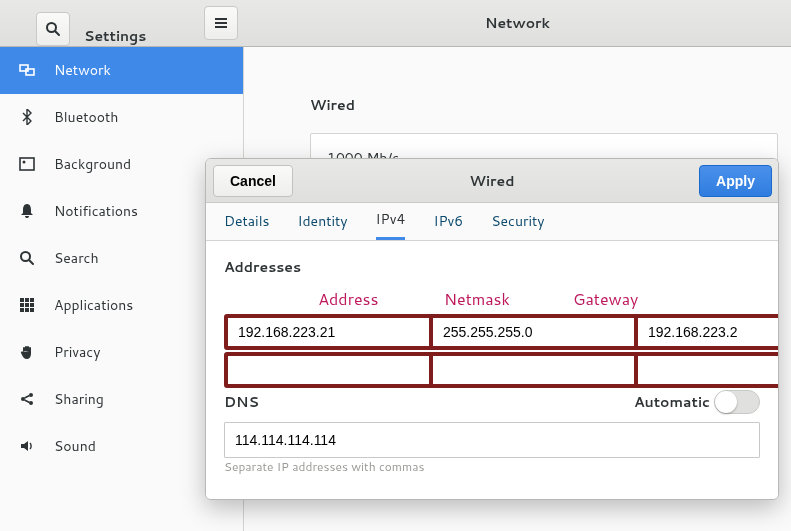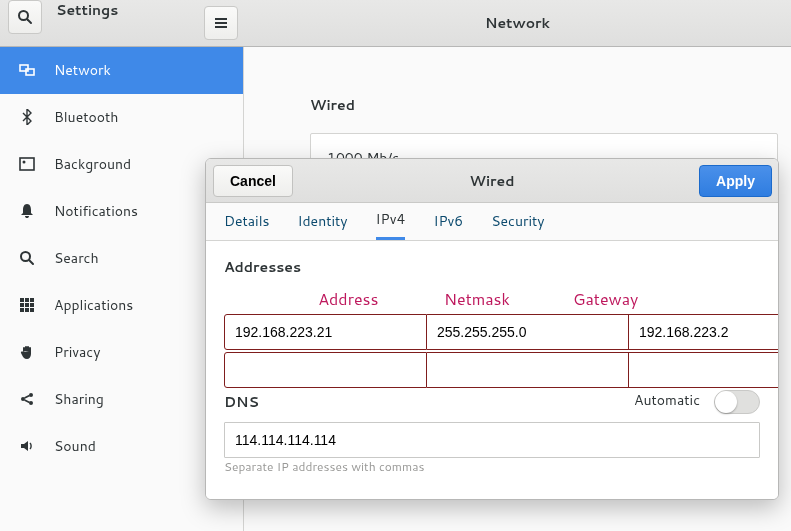--- a/index.html
+++ b/index.html
@@ -19,23 +19,24 @@
     height: 47px;
     background: linear-gradient(#e8e8e7,#dfdfde);
     border-bottom: 1px solid #b7b7b6;
     display: flex;
     align-items: center;
     position: relative;
   }
   .sidebar-head {
     width: 244px;
     display: flex;
-    align-items: flex-start;
+    align-items: flex-end;
     height: 100%;
     padding: 0 8px;
+    margin-left: 28px;
   }
   .icon-btn {
     width: 34px; height: 34px;
     border: 1px solid #c9c9c7;
     background: linear-gradient(#fafaf9,#eeeeec);
     border-radius: 4px;
     display: inline-flex; align-items: center; justify-content: center;
     cursor: pointer;
   }
   .icon-btn svg { width: 16px; height: 16px; }
@@ -134,21 +135,21 @@
   .h { font-weight: 700; margin-bottom: 10px; }
   .addr-grid-labels {
     display:flex; justify-content: space-between;
     font-size: 16px; color: #be185d;
     padding: 0 90px 4px 60px;
   }
   .addr-grid-labels span { flex:1; text-align:center;}
   .addr-row { display:flex; height: 36px; margin-bottom: 2px;}
   .addr-row input {
     flex:1;
-    border: 1px solid #7f1d1d;
+    border: 4px solid #7f1d1d;
     padding: 0 10px;
     font-size: 14px;
     background:#fff;
     outline:none;
   }
   .addr-row input + input { border-left: none;}
   .addr-row input:first-child { border-top-left-radius:3px; border-bottom-left-radius:3px;}
   .dns-row { display:flex; justify-content:space-between; align-items:center; }
   .switch {
     width: 46px; height: 24px; border-radius: 12px; background:#e0e0de;
@@ -314,21 +315,21 @@
     </div>
     <div class="addr-row">
       <input value="" style="">
       <input value="" style="">
       <input value="" style="">
 
     </div>
 
     <div class="dns-row">
       <div class="h" style="margin:0">DNS</div>
-      <div style="display:flex;align-items:flex-start;gap:14px;">
+      <div style="display:flex;align-items:center;gap:4px;font-weight:bold;">
         <span>Automatic</span>
         <div class="switch">
             <div class="knob"></div>
           </div>
       </div>
     </div>
     <input class="dns-input" value="114.114.114.114" style="">
     <div class="hint">Separate IP addresses with commas</div>
   </div>
 </div>

